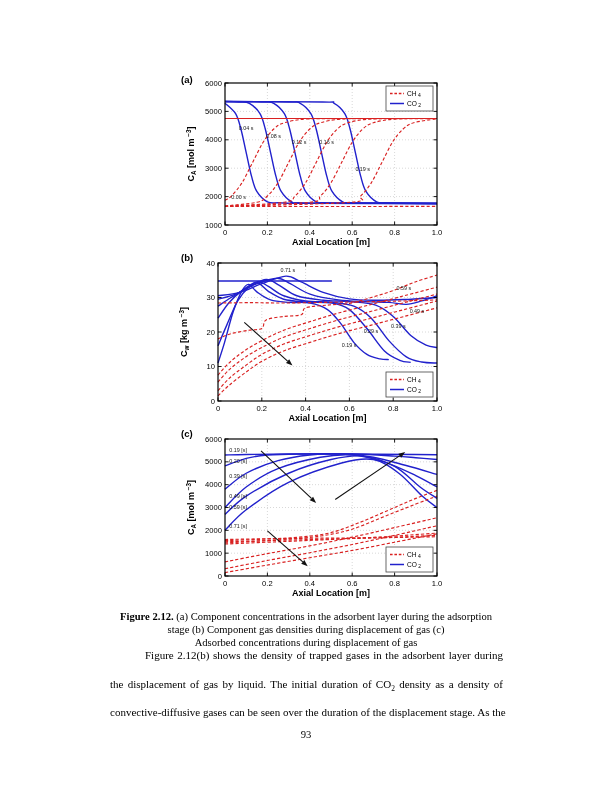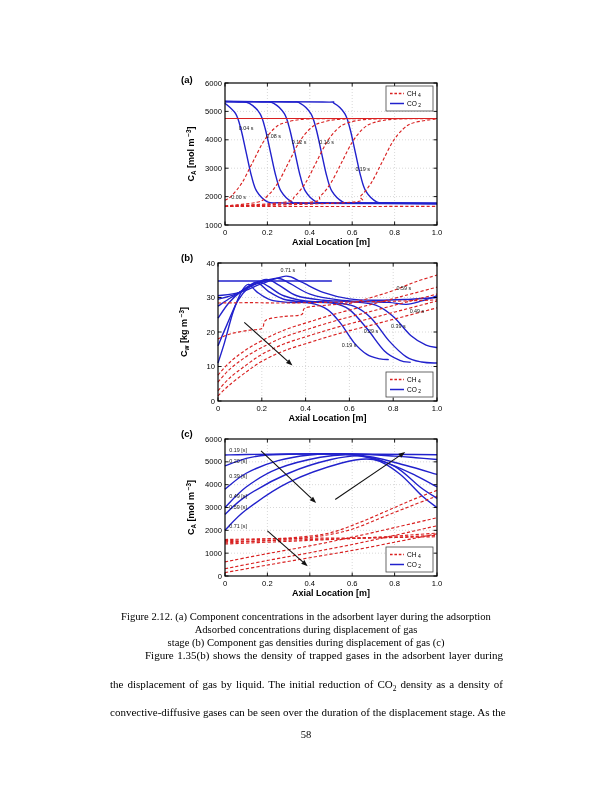--- a/index.html
+++ b/index.html
@@ -9,21 +9,21 @@
     margin:0 auto;
   }
   svg.chart{position:absolute;overflow:visible;}
   #chart-a{left:175px;top:70px;}
   #chart-b{left:175px;top:248px;}
   #chart-c{left:175px;top:424px;}
   .caption{
     position:absolute;left:110px;top:610px;width:392px;
     font-size:10.6px;line-height:13.2px;text-align:center;
   }
-  .caption .bold{font-weight:normal;}
+  .caption .bold{font-weight:bold;}
   .bodytext{position:absolute;left:110px;top:648px;width:393px;font-size:11px;}
   .bline{
     height:14px;line-height:14px;margin-bottom:14.5px;
     text-align:justify;text-align-last:justify;white-space:nowrap;
   }
   .bline.indent{padding-left:35px;width:358px;}
   .bline sub{font-size:7.5px;}
   .pagenum{
     position:absolute;left:0;top:729px;width:612px;text-align:center;
     font-size:10.6px;
@@ -262,25 +262,25 @@
       <text x="6" y="13" font-size="9.5" font-weight="700" font-family="&quot;Liberation Sans&quot;, sans-serif">(c)</text>
       <rect x="211" y="123" width="47" height="25" fill="#fff" stroke="#444" stroke-width="0.8"></rect>
       <line x1="215" y1="130.5" x2="229" y2="130.5" stroke="#d92121" stroke-width="1.3" stroke-dasharray="2.6 1.8"></line>
       <text x="232" y="132.8" font-size="6.6" font-family="&quot;Liberation Sans&quot;, sans-serif"><tspan>CH</tspan><tspan dy="1.6" font-size="5"> 4</tspan></text>
       <line x1="215" y1="140.5" x2="229" y2="140.5" stroke="#2121cc" stroke-width="1.5" stroke-dasharray="none"></line>
       <text x="232" y="142.8" font-size="6.6" font-family="&quot;Liberation Sans&quot;, sans-serif"><tspan>CO</tspan><tspan dy="1.6" font-size="5"> 2</tspan></text>
     </svg>
 
   <div class="caption">
     <div><span class="bold">Figure 2.12.</span><span> (a) Component concentrations in the adsorbent layer during the adsorption</span></div>
+    <div>stage (b) Component gas densities during displacement of gas (c)</div>
     <div>Adsorbed concentrations during displacement of gas</div>
-    <div>stage (b) Component gas densities during displacement of gas (c)</div>
   </div>
 
   <div class="bodytext">
-    <div class="bline indent">Figure 1.35(b) shows the density of trapped gases in the adsorbent layer during</div>
-    <div class="bline"><span>the displacement of gas by liquid. The initial reduction of CO</span><sub>2</sub><span> density as a density of</span></div>
+    <div class="bline indent">Figure 2.12(b) shows the density of trapped gases in the adsorbent layer during</div>
+    <div class="bline"><span>the displacement of gas by liquid. The initial duration of CO</span><sub>2</sub><span> density as a density of</span></div>
     <div class="bline">convective-diffusive gases can be seen over the duration of the displacement stage. As the</div>
   </div>
 
-  <div class="pagenum">58</div>
+  <div class="pagenum">93</div>
 
 </div>
 
 </body></html>

